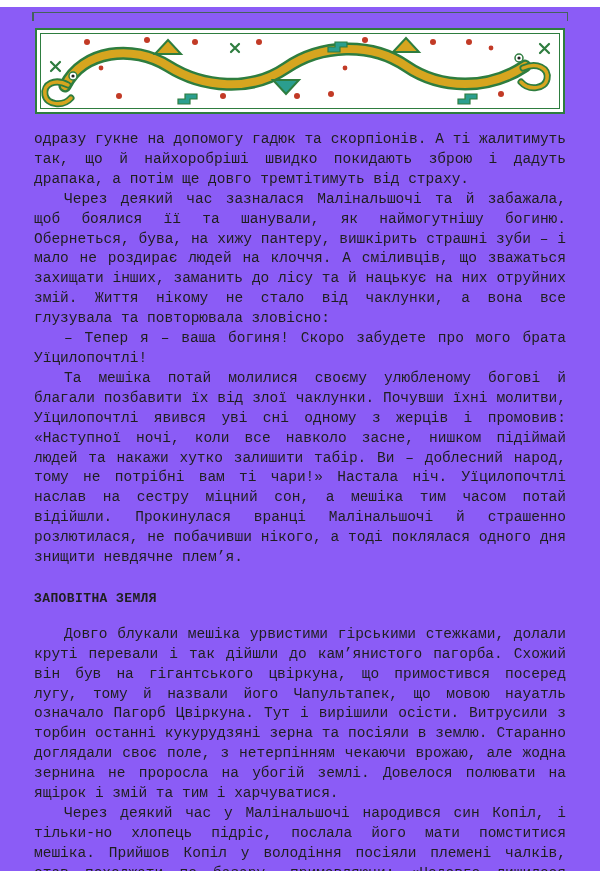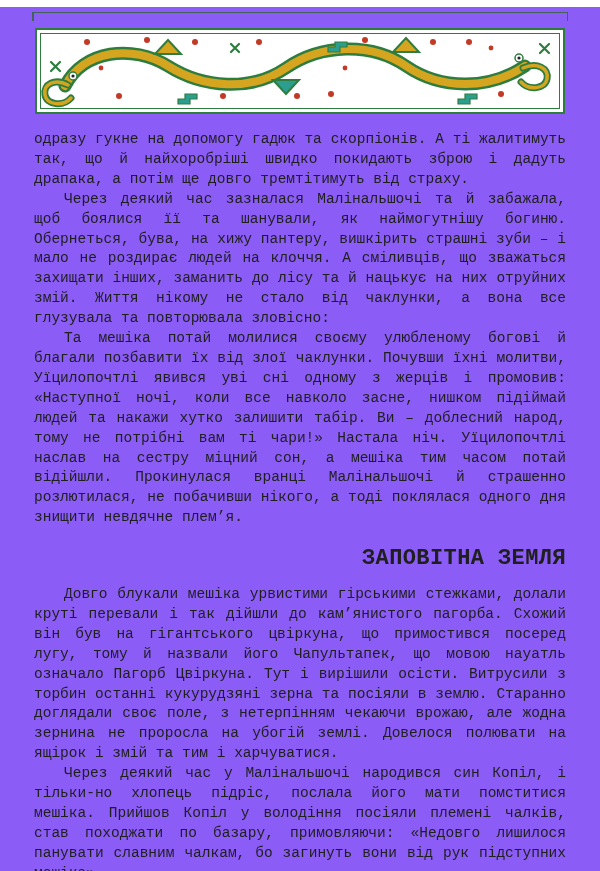--- a/index.html
+++ b/index.html
@@ -29,21 +29,21 @@
   .ornament-top{
     width:530px;margin:15px auto 0;line-height:0;
   }
   .text-block{
     width:532px;margin:16px auto 0;
     font-size:14.5px;line-height:19.9px;text-align:justify;
   }
   .text-block p{text-indent:30px;}
   .text-block p.no-indent{text-indent:0;}
   h2.chapter-heading{
-    text-align:right;font-size:22px;font-weight:bold;
+    text-align:left;font-size:13px;font-weight:bold;
     letter-spacing:.4px;margin:21px 0 16px;text-indent:0;
   }
   .footer-ornament{
     margin-top:7px;display:flex;align-items:center;justify-content:center;gap:5px;
   }
   .serpent-right{transform:scaleX(-1);}
   .page-circle{
     width:36px;height:36px;border-radius:50%;
     border:2px solid var(--c-green);
     box-shadow:inset 0 0 0 2px #ffffff, inset 0 0 0 4.5px var(--c-gold);
@@ -102,20 +102,21 @@
         <circle cx="66" cy="40" r="2.4"></circle>
           <circle cx="310" cy="40" r="2.4"></circle>
           <circle cx="456" cy="20" r="2.4"></circle>
       </g>
     </svg>
   </div>
 
   <div class="text-block">
     <p class="no-indent">одразу гукне на допомогу гадюк та скорпіонів. А ті жалитимуть так, що й найхоробріші швидко покидають зброю і дадуть драпака, а потім ще довго тремтітимуть від страху.</p>
     <p>Через деякий час зазналася Малінальшочі та й забажала, щоб боялися її та шанували, як наймогутнішу богиню. Обернеться, бува, на хижу пантеру, вишкірить страшні зуби – і мало не роздирає людей на клоччя. А сміливців, що зважаться захищати інших, заманить до лісу та й нацькує на них отруйних змій. Життя нікому не стало від чаклунки, а вона все глузувала та повторювала зловісно:</p>
+    <p>– Тепер я – ваша богиня! Скоро забудете про мого брата Уїцилопочтлі!</p>
     <p>Та мешіка потай молилися своєму улюбленому богові й благали позбавити їх від злої чаклунки. Почувши їхні молитви, Уїцилопочтлі явився уві сні одному з жерців і промовив: «Наступної ночі, коли все навколо засне, нишком підіймай людей та накажи хутко залишити табір. Ви – доблесний народ, тому не потрібні вам ті чари!» Настала ніч. Уїцилопочтлі наслав на сестру міцний сон, а мешіка тим часом потай відійшли. Прокинулася вранці Малінальшочі й страшенно розлютилася, не побачивши нікого, а тоді поклялася одного дня знищити невдячне плем’я.</p>
 
     <h2 class="chapter-heading">ЗАПОВІТНА ЗЕМЛЯ</h2>
 
     <p>Довго блукали мешіка урвистими гірськими стежками, долали круті перевали і так дійшли до кам’янистого пагорба. Схожий він був на гігантського цвіркуна, що примостився посеред лугу, тому й назвали його Чапультапек, що мовою науатль означало Пагорб Цвіркуна. Тут і вирішили осісти. Витрусили з торбин останні кукурудзяні зерна та посіяли в землю. Старанно доглядали своє поле, з нетерпінням чекаючи врожаю, але жодна зернина не проросла на убогій землі. Довелося полювати на ящірок і змій та тим і харчуватися.</p>
     <p>Через деякий час у Малінальшочі народився син Копіл, і тільки-но хлопець підріс, послала його мати помститися мешіка. Прийшов Копіл у володіння посіяли племені чалків, став походжати по базару, примовляючи: «Недовго лишилося панувати славним чалкам, бо загинуть вони від рук підступних мешіка».</p>
   </div>
 
   <div class="footer-ornament">
     <svg class="serpent-left" width="130" height="62" viewBox="0 0 130 62" xmlns="http://www.w3.org/2000/svg">

